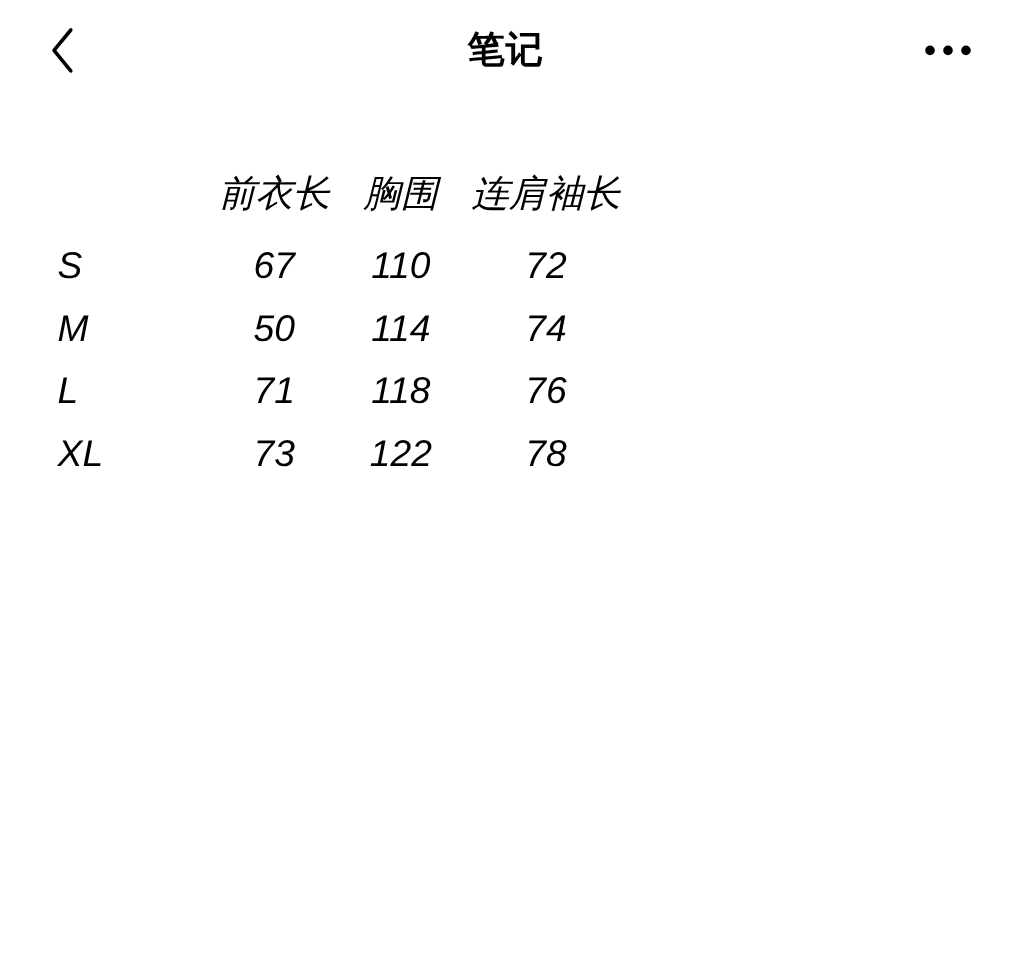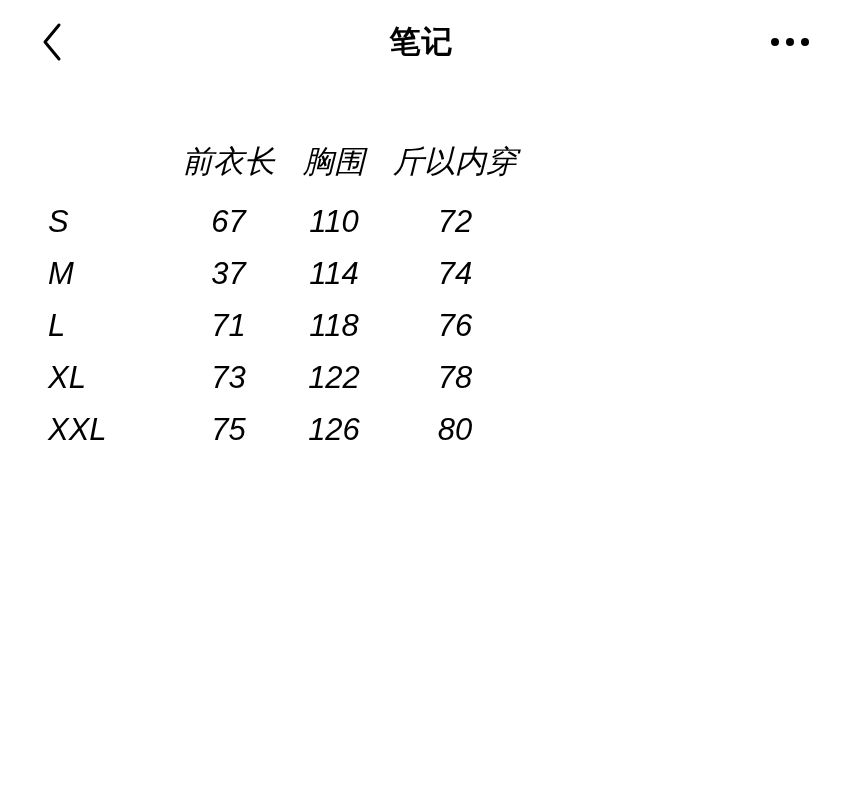--- a/index.html
+++ b/index.html
@@ -138,52 +138,46 @@
   </div>
 
   <div class="content">
 
     <table class="size-table">
       <thead>
         <tr>
           <th class="corner"></th>
           <th class="col-head">前衣长</th>
           <th class="col-head">胸围</th>
-          <th class="col-head">斤以内穿</th>
+          <th class="col-head">连肩袖长</th>
         </tr>
       </thead>
       <tbody>
         <tr>
           <td class="label">S</td>
           <td class="val">67</td>
           <td class="val">110</td>
           <td class="val">72</td>
         </tr>
         <tr>
           <td class="label">M</td>
-          <td class="val">37</td>
+          <td class="val">50</td>
           <td class="val">114</td>
           <td class="val">74</td>
         </tr>
         <tr>
           <td class="label">L</td>
           <td class="val">71</td>
           <td class="val">118</td>
           <td class="val">76</td>
         </tr>
         <tr>
           <td class="label">XL</td>
           <td class="val">73</td>
           <td class="val">122</td>
           <td class="val">78</td>
         </tr>
-        <tr>
-          <td class="label">XXL</td>
-          <td class="val">75</td>
-          <td class="val">126</td>
-          <td class="val">80</td>
-        </tr>
       </tbody>
     </table>
 
 
   </div>
 </div>
 
 </body></html>

